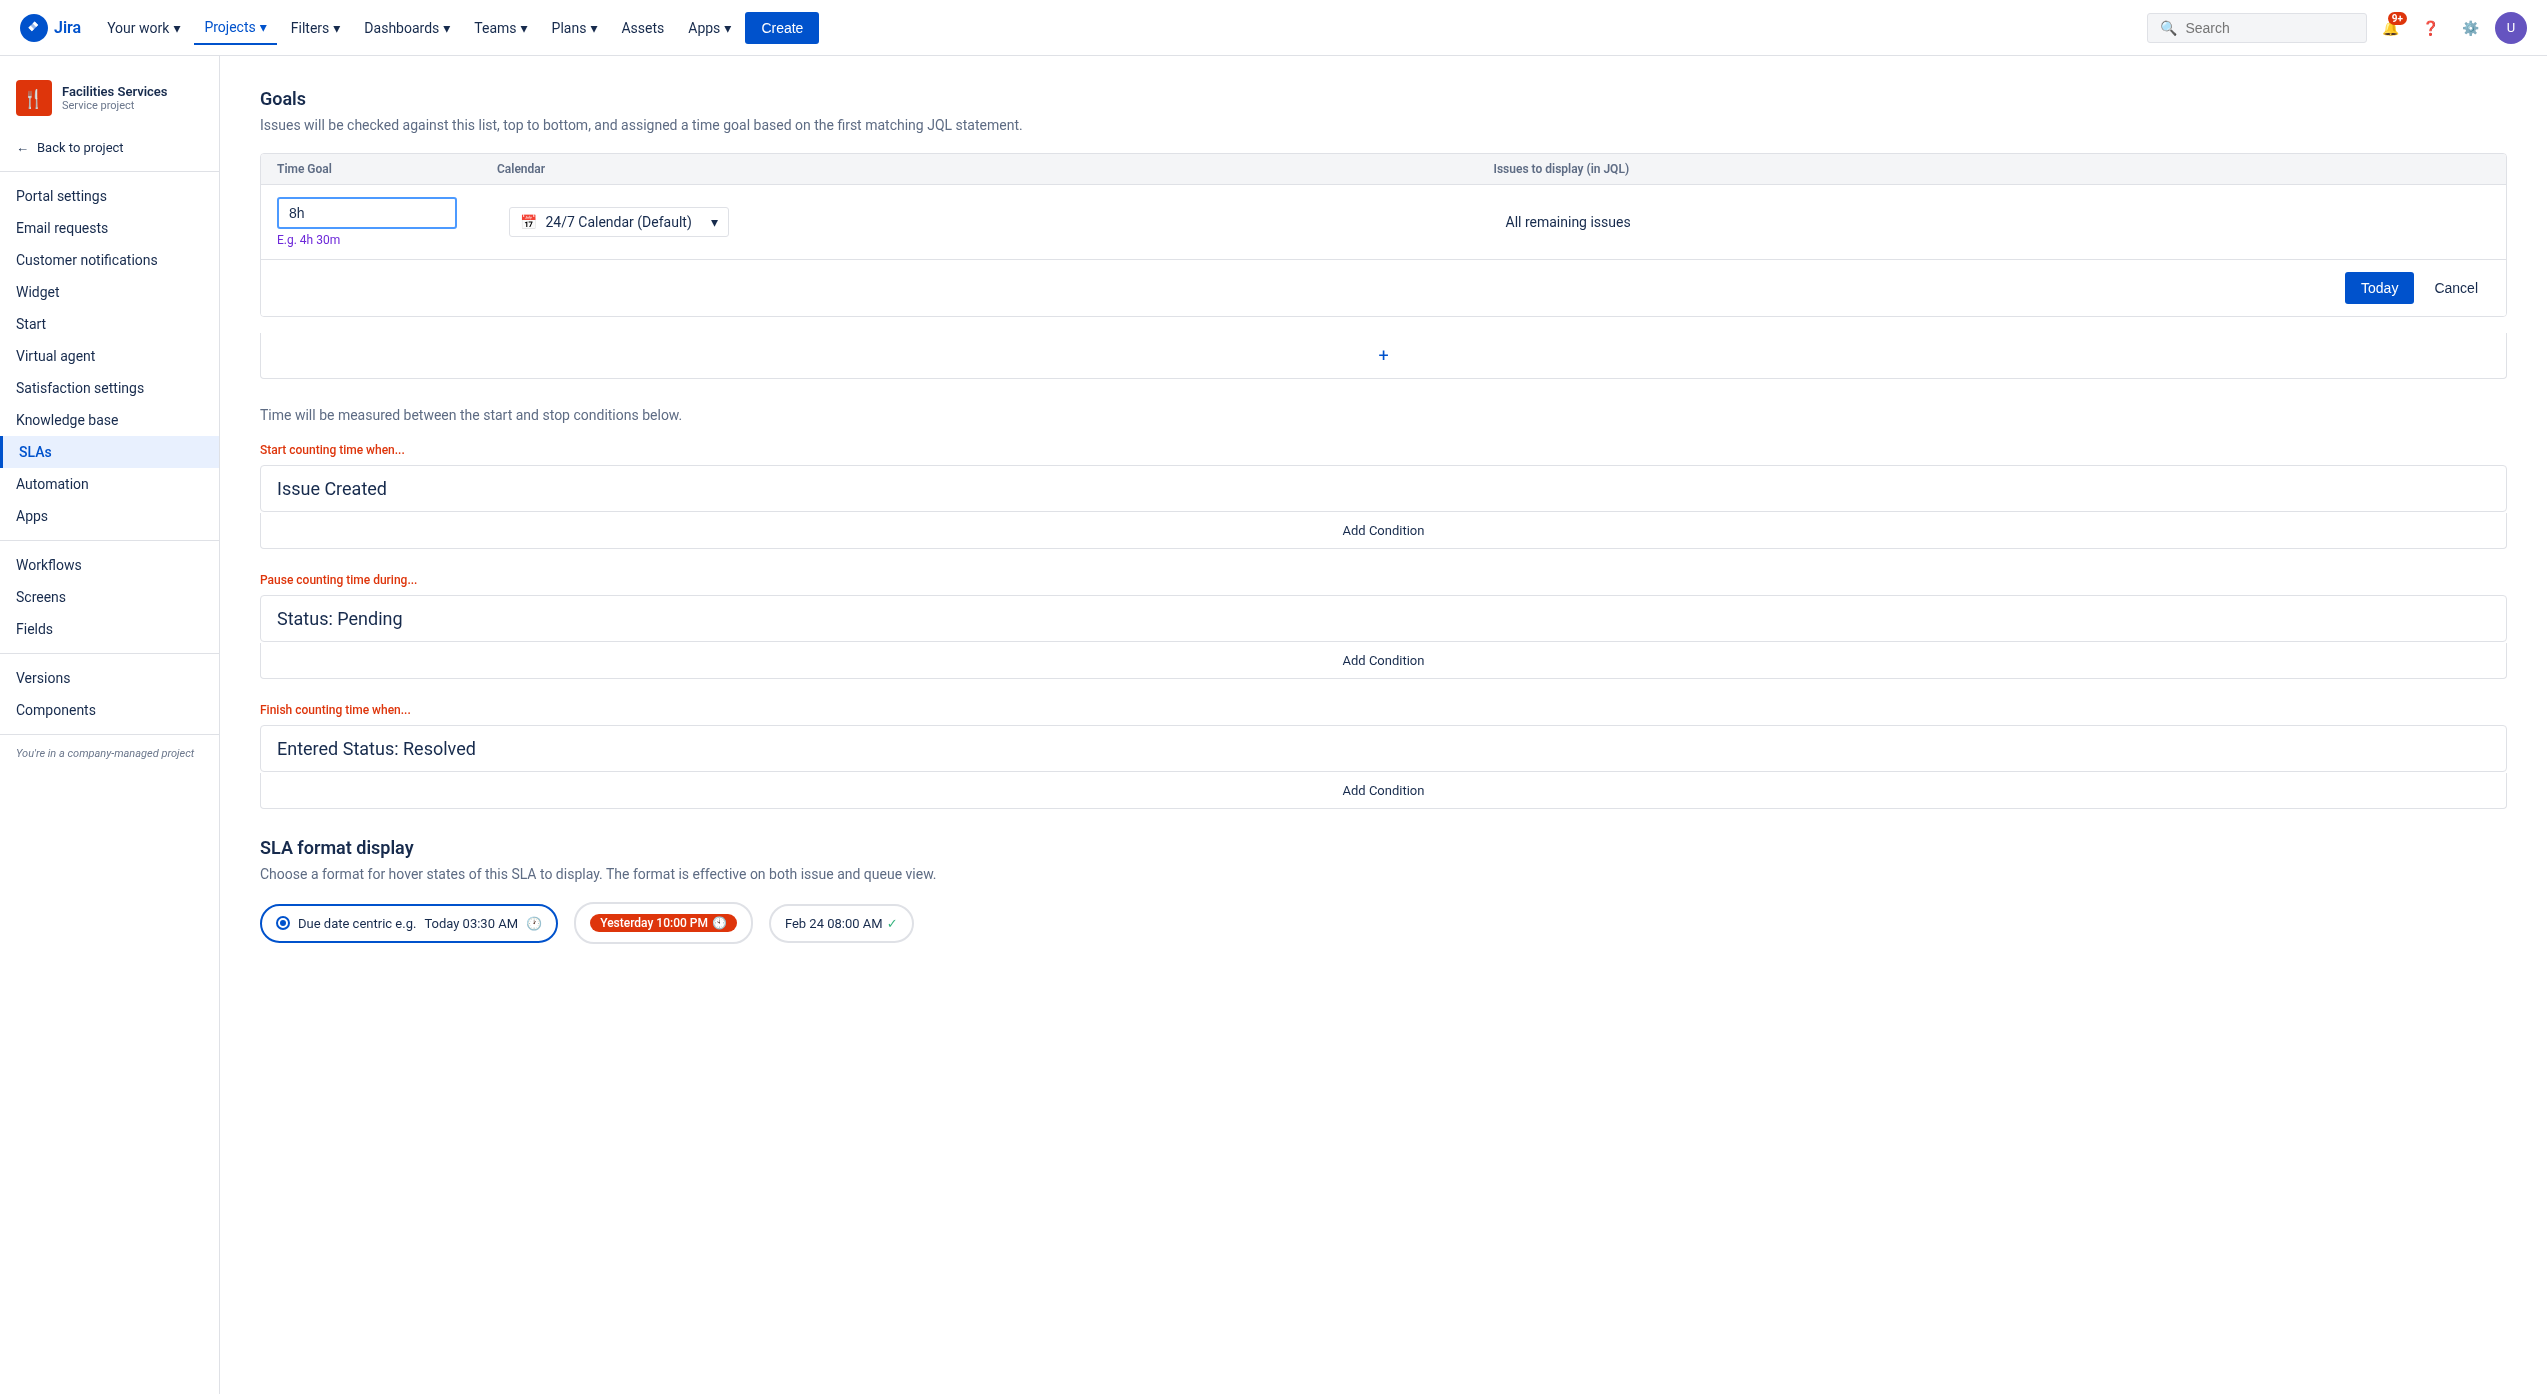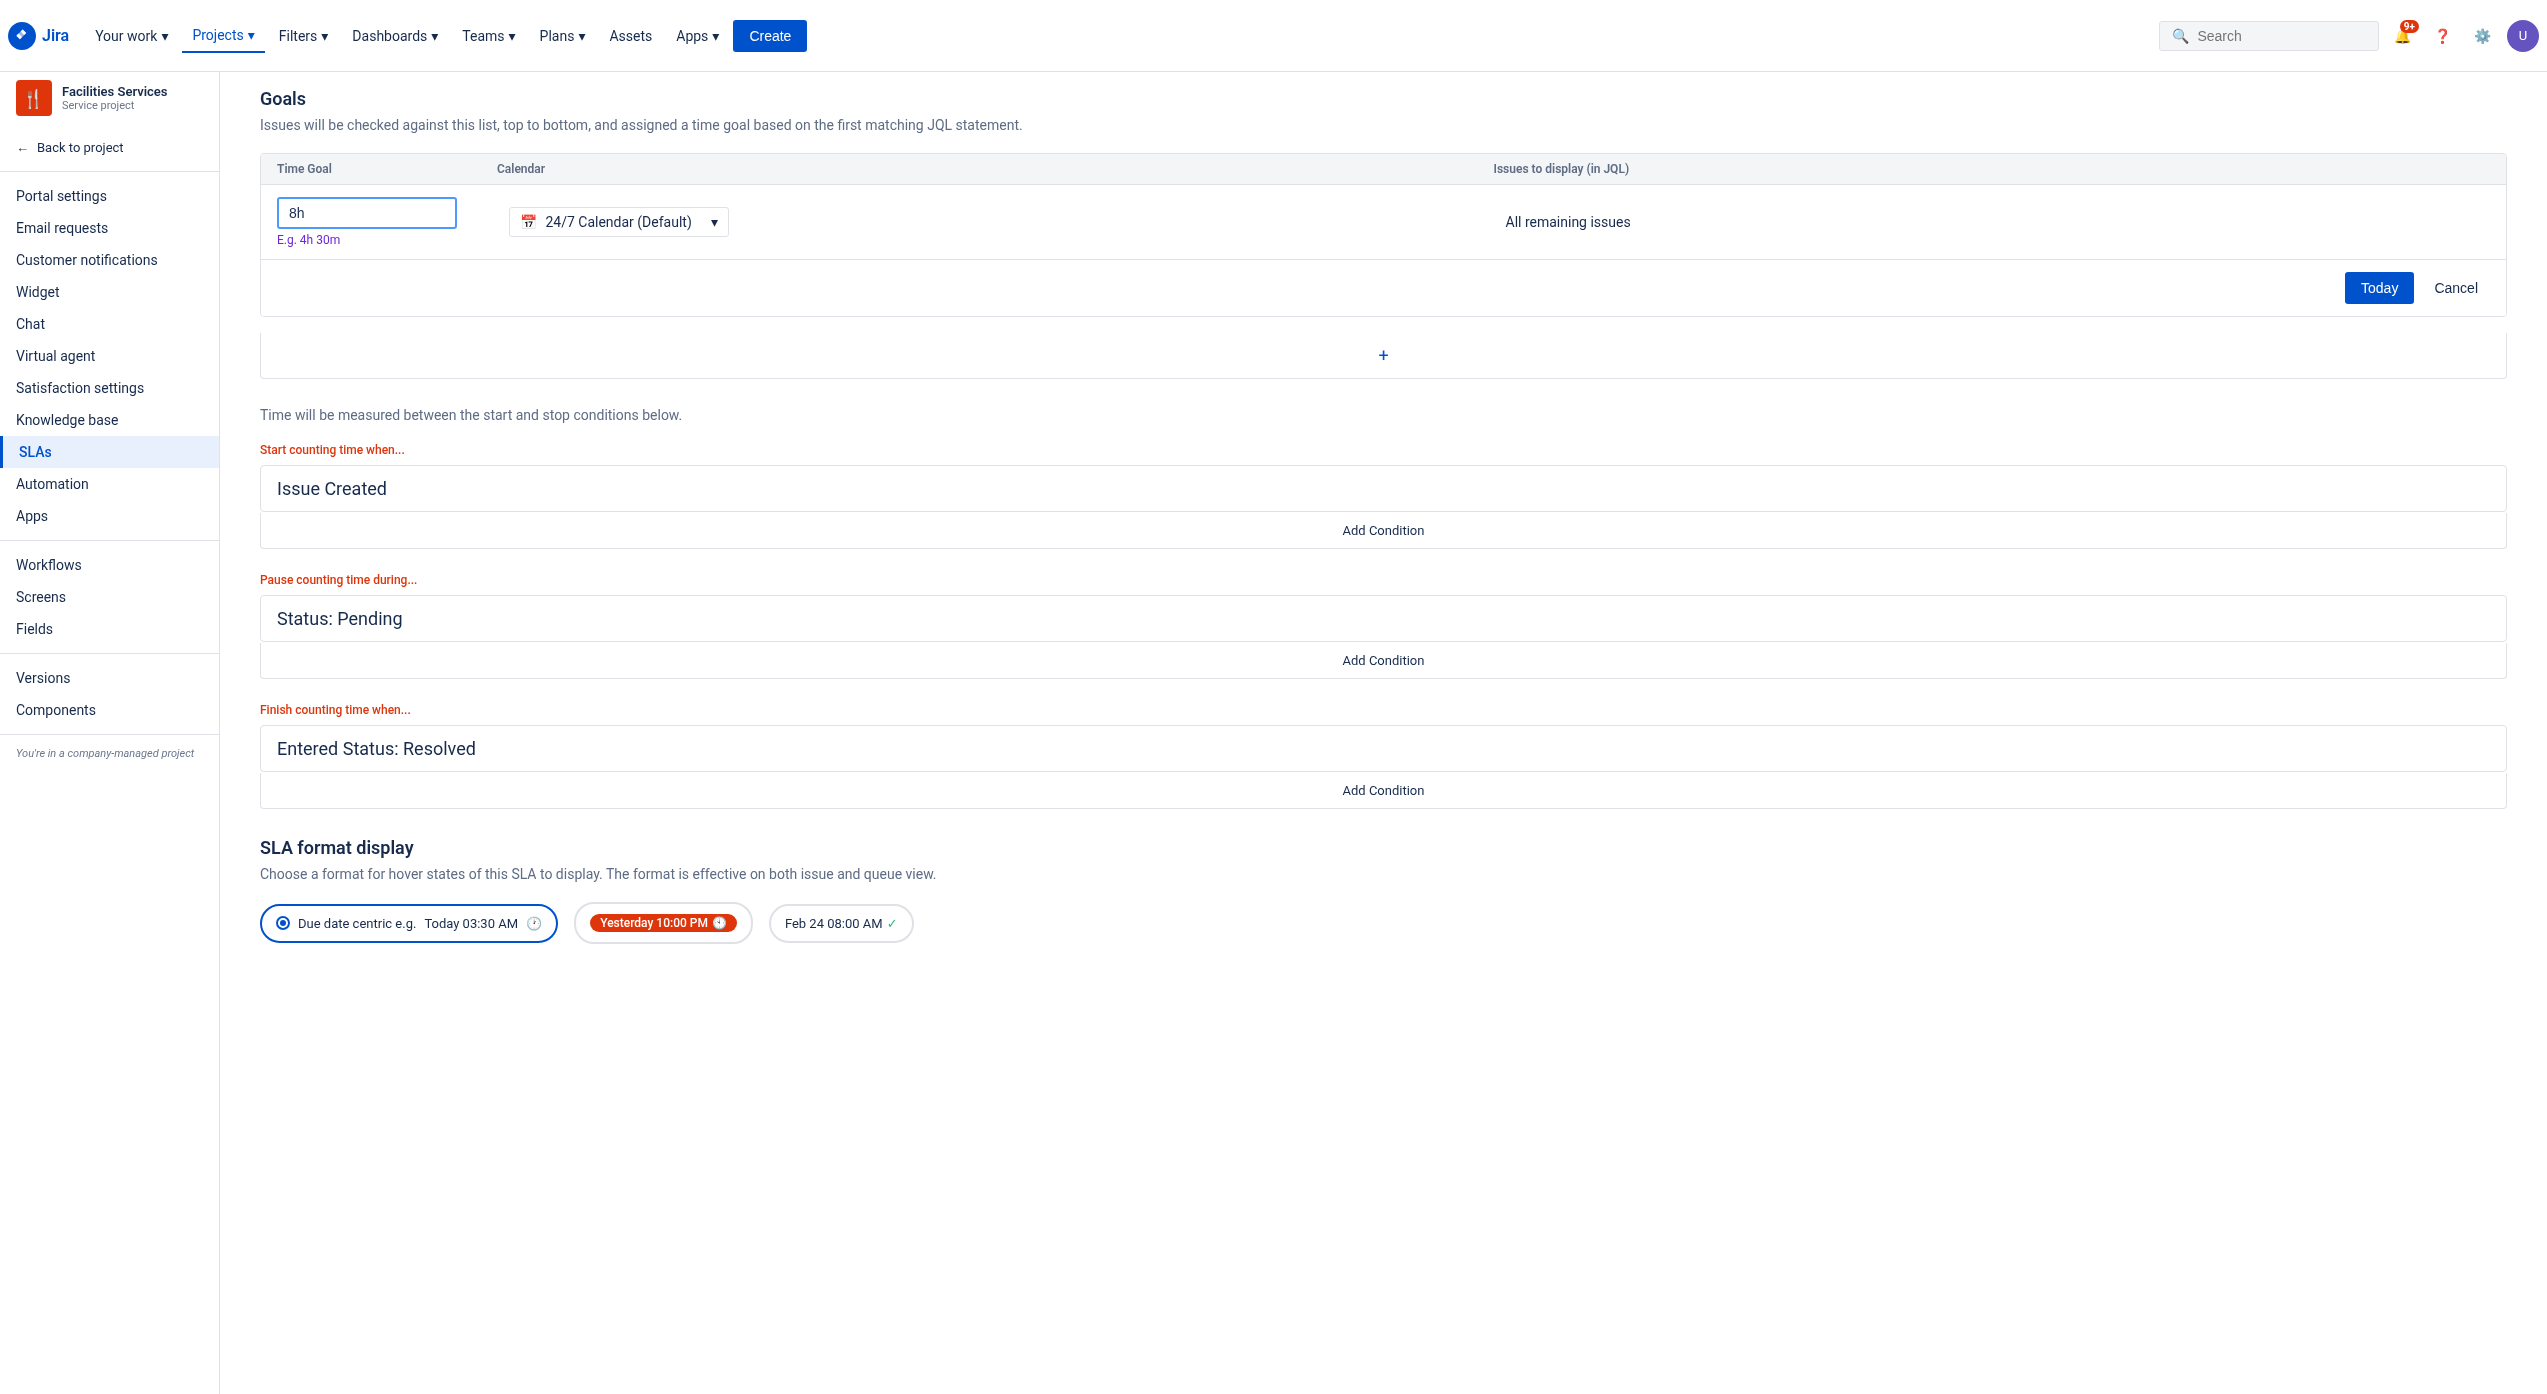--- a/index.html
+++ b/index.html
@@ -1,21 +1,21 @@
 <!DOCTYPE html>
 <html><head>
   <meta charset="utf-8">
   <style>
     * { box-sizing: border-box; margin: 0; padding: 0; }
     body { font-family: -apple-system, BlinkMacSystemFont, 'Segoe UI', Roboto, sans-serif; font-size: 14px; background: #f4f5f7; color: #172b4d; }
 
     
     .topnav {
-      display: flex; align-items: center; background: #fff; height: 72px;
-      padding: 0 8px; border-bottom: 1px solid #dfe1e6; position: fixed; top: 0; left: 0; right: 0; z-index: 100;
+      display: flex; align-items: center; background: #fff; height: 56px;
+      padding: 0 20px; border-bottom: 1px solid #dfe1e6; position: fixed; top: 0; left: 0; right: 0; z-index: 100;
     }
     .topnav-logo { display: flex; align-items: center; gap: 6px; margin-right: 16px; }
     .topnav-logo svg { width: 28px; height: 28px; }
     .topnav-logo-text { font-size: 16px; font-weight: 600; color: #0052cc; }
     .topnav-nav { display: flex; align-items: center; gap: 4px; flex: 1; }
     .topnav-item {
       padding: 8px 10px; border-radius: 3px; cursor: pointer; font-size: 14px; color: #172b4d;
       display: flex; align-items: flex-start; gap: 4px; white-space: nowrap;
     }
     .topnav-item.active { color: #0052cc; border-bottom: 2px solid #0052cc; border-radius: 0; }
@@ -226,21 +226,21 @@
     </div>
     <div class="sidebar-back">
       <span>←</span>
       <span>Back to project</span>
     </div>
     <div class="sidebar-divider"></div>
     <a class="sidebar-item">Portal settings</a>
     <a class="sidebar-item">Email requests</a>
     <a class="sidebar-item">Customer notifications</a>
     <a class="sidebar-item">Widget</a>
-    <a class="sidebar-item">Chat</a>
+    <a class="sidebar-item">Start</a>
     <a class="sidebar-item">Virtual agent</a>
     <a class="sidebar-item">Satisfaction settings</a>
     <a class="sidebar-item">Knowledge base</a>
     <a class="sidebar-item active">SLAs</a>
     <a class="sidebar-item">Automation</a>
     <a class="sidebar-item">Apps</a>
     <div class="sidebar-divider"></div>
     <a class="sidebar-item">Workflows</a>
     <a class="sidebar-item">Screens</a>
     <a class="sidebar-item">Fields</a>

